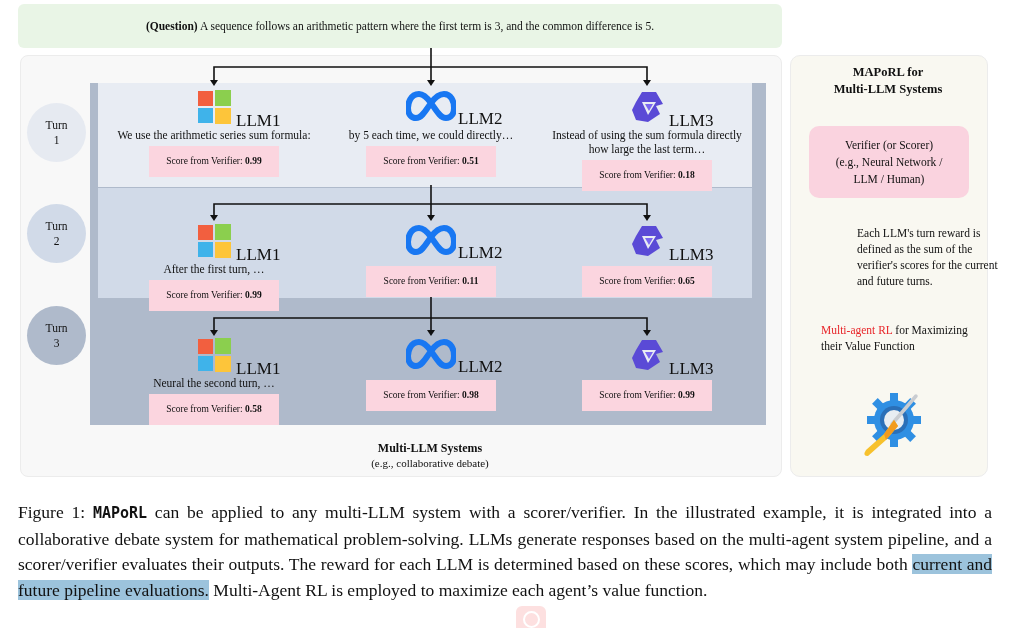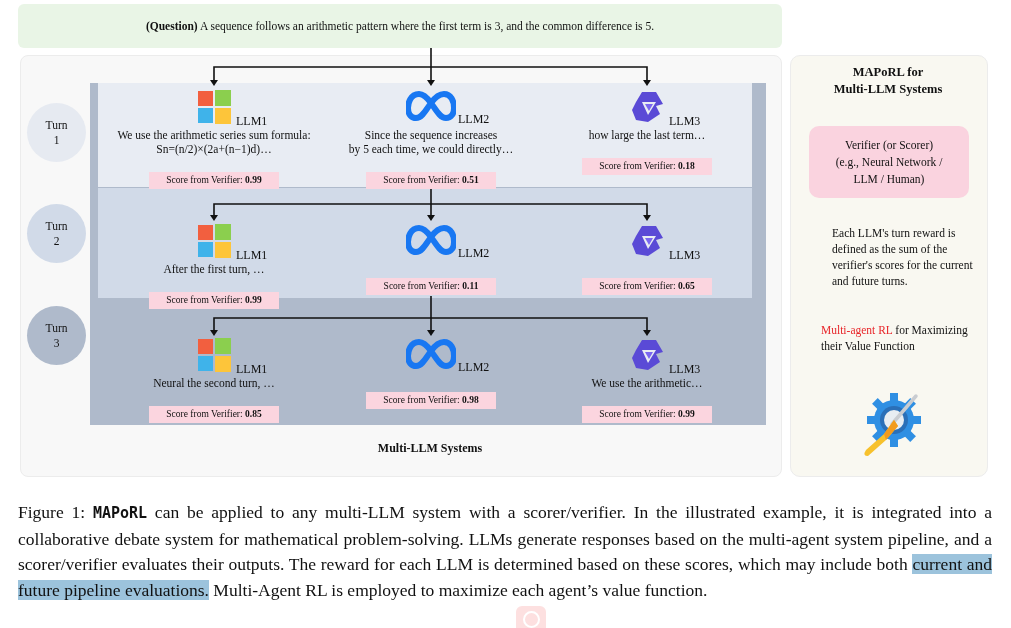--- a/index.html
+++ b/index.html
@@ -11,28 +11,28 @@
   .mls-frame{left:90px;top:83px;width:676px;height:342px;background:#afbacb;}
   .turn-band{left:98px;width:654px;}
   .band1{top:83px;height:104px;background:#e8ecf3;}
   .band2{top:188px;height:110px;background:#d1dae8;}
   .turn-circle{left:27px;width:59px;height:59px;border-radius:50%;display:flex;flex-direction:column;align-items:center;justify-content:center;font-size:11.5px;line-height:15px;}
   .tc1{top:103px;background:#e6eaf1;}
   .tc2{top:204px;background:#d1dae8;}
   .tc3{top:306px;background:#afbacb;}
   .agent{width:240px;text-align:center;font-size:11.5px;line-height:14px;}
   .logo-row{height:38px;position:relative;}
-  .llm-label{position:absolute;font-size:12px;}
-  .score{display:inline-block;background:#fbd5df;padding:2px 10px;font-size:9.5px;line-height:13px;margin-top:16px;min-width:110px;}
+  .llm-label{position:absolute;font-size:17px;}
+  .score{display:inline-block;background:#fbd5df;padding:9px 10px;font-size:9.5px;line-height:13px;margin-top:4px;min-width:110px;}
   .score b{font-weight:bold;}
   .mls-title{left:260px;top:441px;width:340px;text-align:center;font-size:12px;line-height:15px;}
   .right-panel{left:790px;top:55px;width:196px;height:420px;background:#f9f8f1;border:1px solid #ececec;border-radius:10px;}
   .rp-title{left:790px;top:64px;width:196px;text-align:center;font-weight:bold;font-size:12.5px;line-height:17px;}
   .verifier{left:809px;top:126px;width:160px;height:72px;background:#fad3df;border-radius:10px;display:flex;flex-direction:column;align-items:center;justify-content:center;font-size:11.5px;line-height:17px;text-align:center;}
-  .rp-text{left:832px;top:225px;width:150px;font-size:11.5px;line-height:16px;}
+  .rp-text{left:857px;top:225px;width:150px;font-size:11.5px;line-height:16px;}
   .rp-text2{left:821px;top:322px;width:150px;font-size:11.5px;line-height:16px;}
   .red{color:#e8262a;}
   .caption{left:18px;top:500px;width:974px;font-size:17.5px;line-height:25.5px;text-align:justify;}
   .caption .mono{font-family:"DejaVu Sans Mono","Liberation Mono",monospace;font-weight:bold;font-size:15px;}
   .hl{background:#9cc3dc;}
   .pink-icon{left:516px;top:606px;width:30px;height:22px;background:#fde0e0;border-radius:6px 6px 0 0;}
   .pink-icon::after{content:"";position:absolute;left:7px;top:5px;width:13px;height:13px;border:2px solid #fff;border-radius:50%;}
   svg.arrows{position:absolute;left:0;top:0;width:1011px;height:628px;pointer-events:none;}
 </style>
 </head>
@@ -92,35 +92,35 @@
 
 <div id="agents">
     <div class="abs agent" style="left: 94px; top: 90px;"><div class="logo-row">
         <span style="position:absolute;left:103px;top:0"><svg width="34" height="34" viewBox="0 0 34 34">
             <rect x="1" y="1" width="15" height="15" fill="#f25f3f"></rect>
             <rect x="18" y="0" width="16" height="16" fill="#8bcf4e"></rect>
             <rect x="1" y="18" width="15" height="15" fill="#3fb3ea"></rect>
             <rect x="18" y="18" width="16" height="16" fill="#fdc53a"></rect>
           </svg></span>
         <span class="llm-label" style="left:142px;top:24px">LLM1</span>
-      </div><div>We use the arithmetic series sum formula:</div><div>Sn=(n/2)×(2a+(n−1)d)…</div><div class="score"><span>Score from Verifier: </span><b>0.99</b></div></div>
+      </div><div>We use the arithmetic series sum formula:</div><div class="score"><span>Score from Verifier: </span><b>0.99</b></div></div>
     <div class="abs agent" style="left: 311px; top: 90px;"><div class="logo-row">
         <span style="position:absolute;left:95px;top:0"><svg width="50" height="32" viewBox="0 0 50 32">
             <path d="M13,4 C4,4 2,14 2,18 C2,25 6,28 10,28 C16,28 20,20 25,13 C30,6 34,4 38,4 C45,4 48,11 48,18 C48,24 45,28 40,28 C34,28 30,20 25,13 C20,6 17,4 13,4 z" fill="none" stroke="#1877f2" stroke-width="6"></path>
           </svg></span>
         <span class="llm-label" style="left:147px;top:22px">LLM2</span>
-      </div><div>Since the sequence increases</div><div>by 5 each time, we could directly…</div><div class="score"><span>Score from Verifier: </span><b>0.51</b></div></div>
+      </div><div>by 5 each time, we could directly…</div><div class="score"><span>Score from Verifier: </span><b>0.51</b></div></div>
     <div class="abs agent" style="left: 527px; top: 90px;"><div class="logo-row">
         <span style="position:absolute;left:103px;top:0"><svg width="34" height="34" viewBox="0 0 34 34">
             <path d="M12,2 L26,2 L33,14 L26,16 L30,24 L18,32 L6,30 L2,20 L6,12 z" fill="#5a4ad6"></path>
             <path d="M12,12 L26,12 L18,25 z" fill="#e8ecf3"></path>
             <path d="M15,14 L23,14 L19,21 z" fill="#7a66f0"></path>
           </svg></span>
         <span class="llm-label" style="left:142px;top:24px">LLM3</span>
-      </div><div>how large the last term…</div><div class="score"><span>Score from Verifier: </span><b>0.18</b></div></div>
+      </div><div>Instead of using the sum formula directly</div><div>how large the last term…</div><div class="score"><span>Score from Verifier: </span><b>0.18</b></div></div>
     <div class="abs agent" style="left: 94px; top: 224px;"><div class="logo-row">
         <span style="position:absolute;left:103px;top:0"><svg width="34" height="34" viewBox="0 0 34 34">
             <rect x="1" y="1" width="15" height="15" fill="#f25f3f"></rect>
             <rect x="18" y="0" width="16" height="16" fill="#8bcf4e"></rect>
             <rect x="1" y="18" width="15" height="15" fill="#3fb3ea"></rect>
             <rect x="18" y="18" width="16" height="16" fill="#fdc53a"></rect>
           </svg></span>
         <span class="llm-label" style="left:142px;top:24px">LLM1</span>
       </div><div>After the first turn, …</div><div class="score"><span>Score from Verifier: </span><b>0.99</b></div></div>
     <div class="abs agent" style="left: 311px; top: 224px;"><div class="logo-row">
@@ -138,39 +138,40 @@
         <span class="llm-label" style="left:142px;top:24px">LLM3</span>
       </div><div class="score"><span>Score from Verifier: </span><b>0.65</b></div></div>
     <div class="abs agent" style="left: 94px; top: 338px;"><div class="logo-row">
         <span style="position:absolute;left:103px;top:0"><svg width="34" height="34" viewBox="0 0 34 34">
             <rect x="1" y="1" width="15" height="15" fill="#f25f3f"></rect>
             <rect x="18" y="0" width="16" height="16" fill="#8bcf4e"></rect>
             <rect x="1" y="18" width="15" height="15" fill="#3fb3ea"></rect>
             <rect x="18" y="18" width="16" height="16" fill="#fdc53a"></rect>
           </svg></span>
         <span class="llm-label" style="left:142px;top:24px">LLM1</span>
-      </div><div>Neural the second turn, …</div><div class="score"><span>Score from Verifier: </span><b>0.85</b></div></div>
+      </div><div>Neural the second turn, …</div><div class="score"><span>Score from Verifier: </span><b>0.58</b></div></div>
     <div class="abs agent" style="left: 311px; top: 338px;"><div class="logo-row">
         <span style="position:absolute;left:95px;top:0"><svg width="50" height="32" viewBox="0 0 50 32">
             <path d="M13,4 C4,4 2,14 2,18 C2,25 6,28 10,28 C16,28 20,20 25,13 C30,6 34,4 38,4 C45,4 48,11 48,18 C48,24 45,28 40,28 C34,28 30,20 25,13 C20,6 17,4 13,4 z" fill="none" stroke="#1877f2" stroke-width="6"></path>
           </svg></span>
         <span class="llm-label" style="left:147px;top:22px">LLM2</span>
       </div><div class="score"><span>Score from Verifier: </span><b>0.98</b></div></div>
     <div class="abs agent" style="left: 527px; top: 338px;"><div class="logo-row">
         <span style="position:absolute;left:103px;top:0"><svg width="34" height="34" viewBox="0 0 34 34">
             <path d="M12,2 L26,2 L33,14 L26,16 L30,24 L18,32 L6,30 L2,20 L6,12 z" fill="#5a4ad6"></path>
             <path d="M12,12 L26,12 L18,25 z" fill="#e8ecf3"></path>
             <path d="M15,14 L23,14 L19,21 z" fill="#7a66f0"></path>
           </svg></span>
         <span class="llm-label" style="left:142px;top:24px">LLM3</span>
-      </div><div>We use the arithmetic…</div><div class="score"><span>Score from Verifier: </span><b>0.99</b></div></div>
+      </div><div class="score"><span>Score from Verifier: </span><b>0.99</b></div></div>
   </div>
 
 <div class="abs mls-title">
   <div style="font-weight:bold">Multi-LLM Systems</div>
+  <div style="font-size:11px">(e.g., collaborative debate)</div>
 </div>
 
 <div class="abs right-panel"></div>
 <div class="abs rp-title">
   <div>MAPoRL for</div>
     <div>Multi-LLM Systems</div>
 </div>
 <div class="abs verifier">
   <div>Verifier (or Scorer)</div>
     <div>(e.g., Neural Network /</div>

